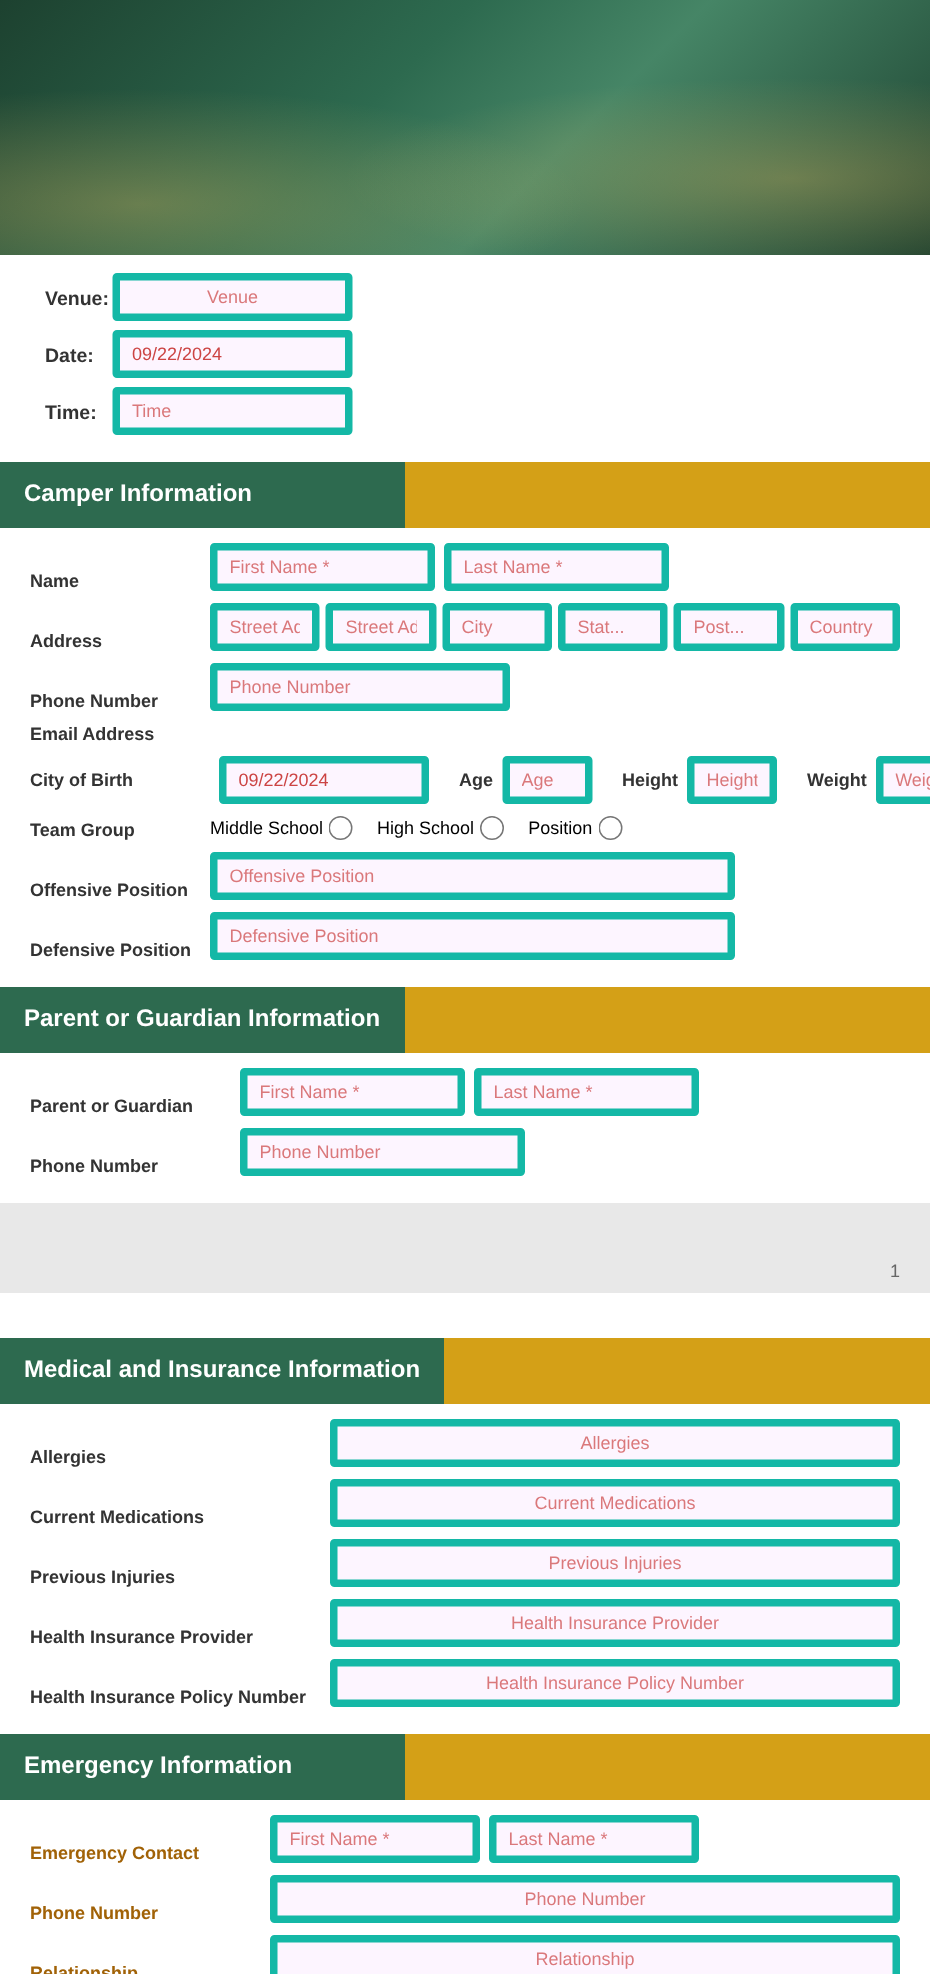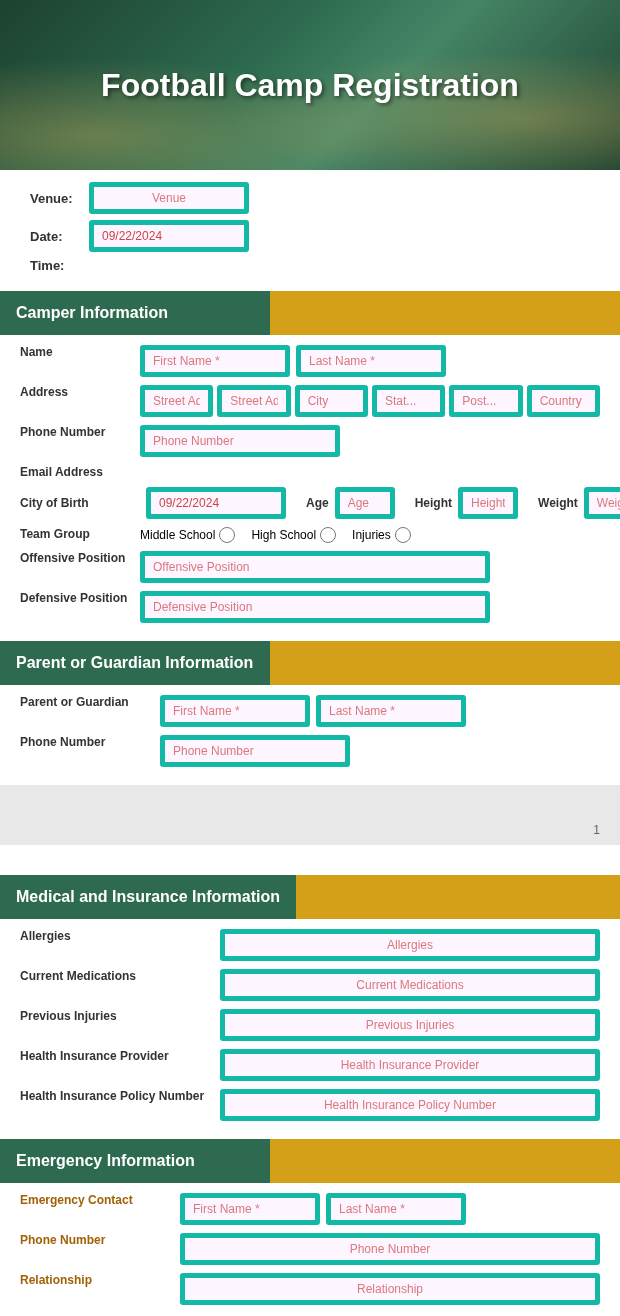--- a/index.html
+++ b/index.html
@@ -47,21 +47,20 @@
     
     .meta-section {
       padding: 12px 30px;
       background: white;
     }
     .meta-row {
       display: flex;
       align-items: center;
       margin-bottom: 6px;
       font-size: 13px;
-      gap: 14px;
     }
     .meta-label {
       width: 45px;
       font-weight: bold;
       color: #333;
     }
     .meta-input {
       border: 1px solid #ccc;
       border-radius: 3px;
       padding: 4px 8px;
@@ -98,21 +97,21 @@
     }
 
     
     .form-section {
       padding: 10px 20px;
       background: white;
     }
 
     .form-row {
       display: flex;
-      align-items: flex-start;
+      align-items: flex-end;
       margin-bottom: 8px;
       flex-wrap: wrap;
     }
     .form-label {
       font-size: 12px;
       font-weight: bold;
       color: #333;
       width: 120px;
       flex-shrink: 0;
     }
@@ -242,34 +241,34 @@
     }
   </style>
 </head>
 <body>
 
 <div class="page">
 
   <div class="header">
     <div class="header-bg"></div>
     <div class="header-players"></div>
-    <h1 class="header-title">Football Camp Registration</h1>
   </div>
 
   <div class="meta-section">
     <div class="meta-row">
       <span class="meta-label">Venue:</span>
       <input class="meta-input venue" type="text" placeholder="Venue" style="">
     </div>
     <div class="meta-row">
       <span class="meta-label">Date:</span>
       <input class="meta-input" type="text" value="09/22/2024" style="">
     </div>
     <div class="meta-row">
       <span class="meta-label">Time:</span>
+      <input class="meta-input" type="text" placeholder="Time" style="">
     </div>
   </div>
 
   <div class="section-header">
     <div class="section-header-green">Camper Information</div>
     <div class="section-header-gold"></div>
   </div>
 
   <div class="form-section">
 
@@ -328,21 +327,21 @@
       <div class="team-group-row">
         <div class="radio-group">
           <label>Middle School</label>
           <input type="radio" name="team_group" style="">
         </div>
         <div class="radio-group">
           <label>High School</label>
           <input type="radio" name="team_group" style="">
         </div>
         <div class="radio-group">
-          <label>Injuries</label>
+          <label>Position</label>
           <input type="radio" name="team_group" style="">
         </div>
       </div>
     </div>
 
     <div class="form-row">
       <span class="form-label">Offensive Position</span>
       <input type="text" class="position-select" placeholder="Offensive Position" style="">
     </div>
 

